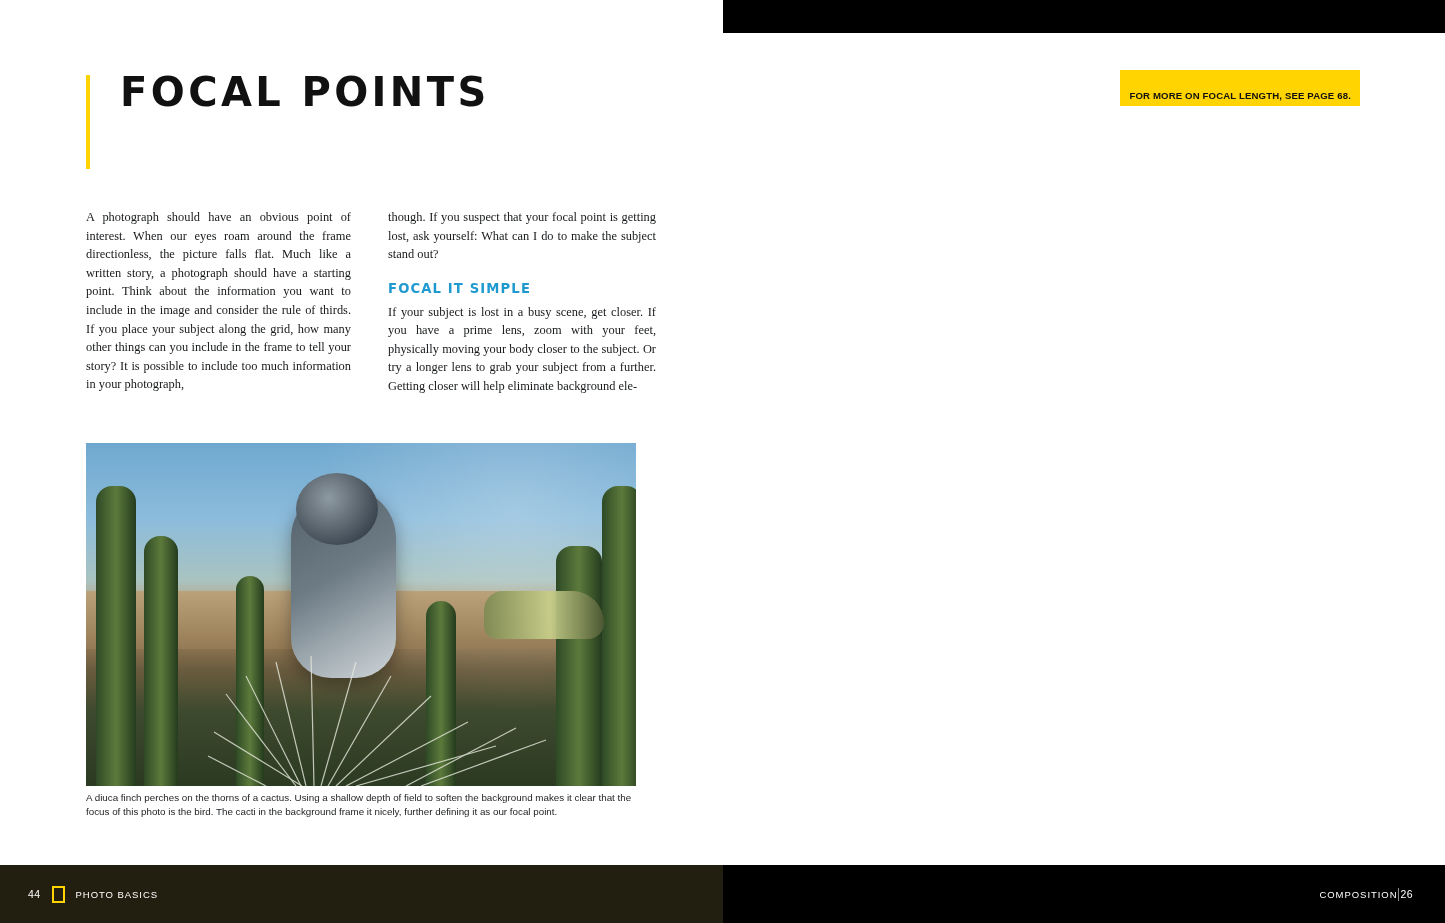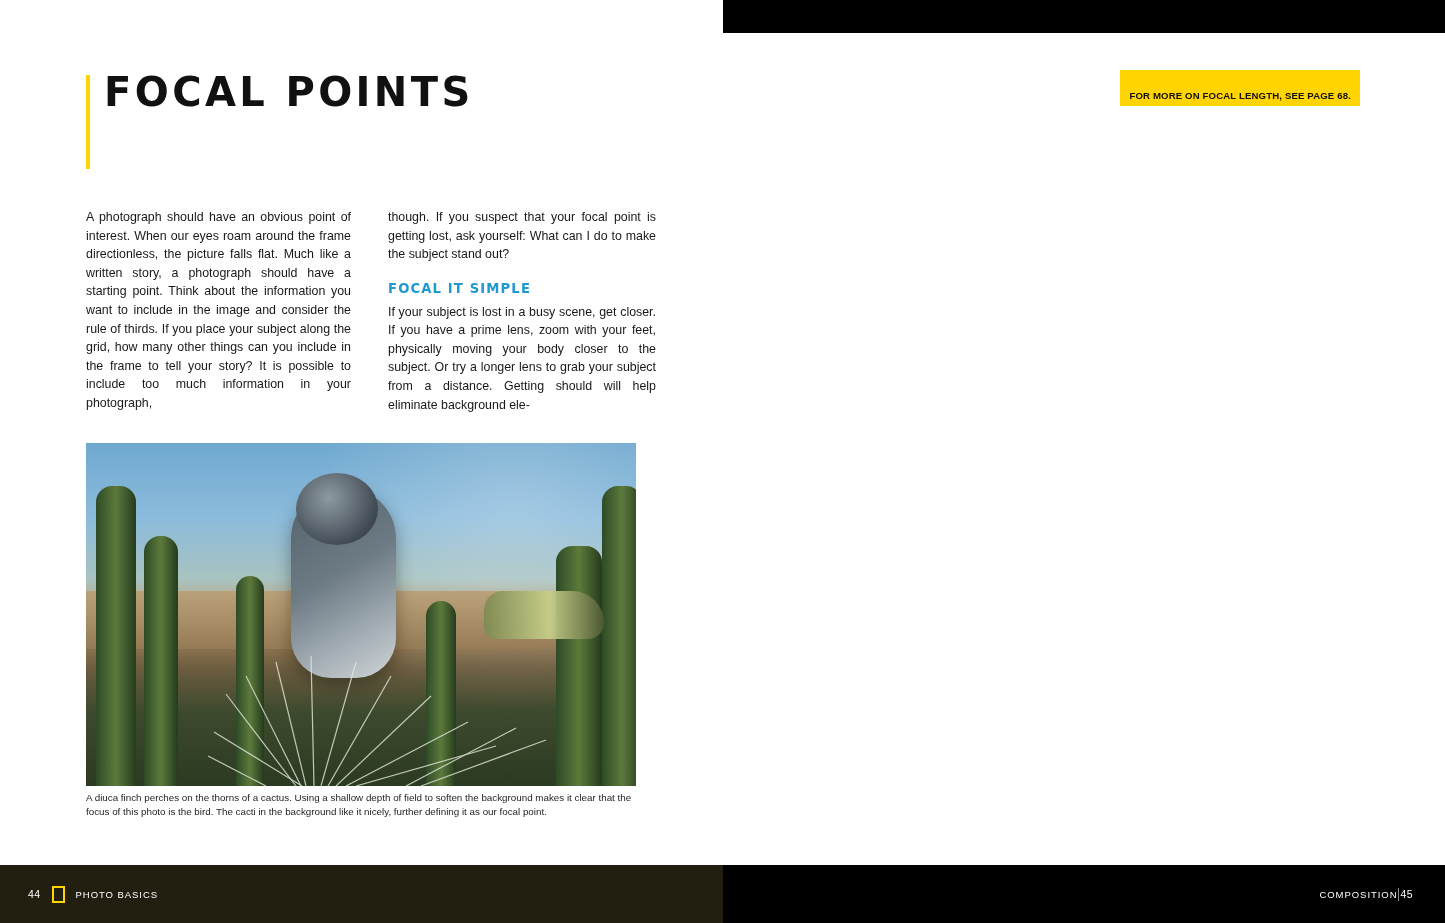--- a/index.html
+++ b/index.html
@@ -59,21 +59,21 @@
     display: inline-block;
   }
   .folio-rule {
     width: 1px; height: 13px; background: #8d8d8d;
   }
 
   
   .left-page { position: absolute; left: 0; top: 0; width: 723px; height: 865px; }
 
   .title-wrap {
-    position: absolute; left: 86px; top: 72px; width: 560px;
+    position: absolute; left: 86px; top: 72px; width: 560px; padding-left: 16px;
   }
   .title-rule {
     position: absolute; left: 86px; top: 75px; width: 4px; height: 94px;
     background: #ffd400;
   }
   h1.title {
     margin: 0; padding: 0 0 0 18px;
     font-family: "DejaVu Sans", sans-serif;
     font-size: 40px; font-weight: 700;
     letter-spacing: .085em;
@@ -92,21 +92,21 @@
 
   
   .col {
     position: absolute;
     font-size: 12.4px;
     line-height: 1.5;
     color: #16181a;
     text-align: justify;
     font-family: "Liberation Sans", sans-serif;
   }
-  .col p { margin: 0 0 0 0; }
+  .col p { margin: 0 0 0 0; font-family: Liberation Serif, serif; }
   .subhead {
     font-family: "DejaVu Sans", sans-serif;
     font-weight: 700;
     font-size: 13.2px;
     letter-spacing: .085em;
     color: #1f9ad0;
     margin: 15px 0 4px 0;
   }
 
   #l-col1 { left: 86px; top: 208px; width: 265px; }
@@ -191,21 +191,21 @@
       <h1 class="title">FOCAL POINTS</h1>
     </div>
 
     <div class="col" id="l-col1">
       <p>A photograph should have an obvious point of interest. When our eyes roam around the frame directionless, the picture falls flat. Much like a written story, a photograph should have a starting point. Think about the information you want to include in the image and consider the rule of thirds. If you place your subject along the grid, how many other things can you include in the frame to tell your story? It is possible to include too much information in your photograph,</p>
     </div>
 
     <div class="col" id="l-col2">
       <p>though. If you suspect that your focal point is getting lost, ask yourself: What can I do to make the subject stand out?</p>
       <div class="subhead">FOCAL IT SIMPLE</div>
-      <p>If your subject is lost in a busy scene, get closer. If you have a prime lens, zoom with your feet, physically moving your body closer to the subject. Or try a longer lens to grab your subject from a distance. Getting should will help eliminate background ele-</p>
+      <p>If your subject is lost in a busy scene, get closer. If you have a prime lens, zoom with your feet, physically moving your body closer to the subject. Or try a longer lens to grab your subject from a further. Getting closer will help eliminate background ele-</p>
     </div>
 
     <div class="photo-bird">
       <div class="ground"></div>
       <div class="cactus" style="left:10px;  height:300px; width:40px;"></div>
       <div class="cactus" style="left:58px;  height:250px;"></div>
       <div class="cactus" style="left:150px; height:210px; width:28px;"></div>
       <div class="cactus" style="left:340px; height:185px; width:30px;"></div>
       <div class="cactus" style="left:470px; height:240px; width:46px;"></div>
       <div class="cactus" style="left:516px; height:300px; width:40px;"></div>
@@ -226,37 +226,37 @@
             <line x1="150" y1="150" x2="290" y2="110"></line>
               <line x1="96" y1="150" x2="8" y2="96"></line>
             <line x1="200" y1="150" x2="310" y2="92"></line>
               <line x1="215" y1="150" x2="340" y2="104"></line>
             <line x1="60" y1="150" x2="2" y2="120"></line>
           </g>
         </svg>
       </div>
     </div>
 
-    <div class="caption" id="cap-left">A diuca finch perches on the thorns of a cactus. Using a shallow depth of field to soften the background makes it clear that the focus of this photo is the bird. The cacti in the background like it nicely, further defining it as our focal point.</div>
+    <div class="caption" id="cap-left">A diuca finch perches on the thorns of a cactus. Using a shallow depth of field to soften the background makes it clear that the focus of this photo is the bird. The cacti in the background frame it nicely, further defining it as our focal point.</div>
   </div>
 
   <div class="right-page">
 
     <div class="tab-note">FOR MORE ON FOCAL LENGTH, SEE PAGE 68.</div>
 
   </div>
 
   <div class="bottom-bar"></div>
   <div class="bottom-bar-left"></div>
 
   <div class="footer-left">
     <span class="folio-num">44</span>
     <span class="ng-logo"></span>
     <span class="folio-label">PHOTO BASICS</span>
   </div>
 
   <div class="footer-right">
     <span class="folio-label">COMPOSITION</span>
     <span class="folio-rule"></span>
-    <span class="folio-num">45</span>
+    <span class="folio-num">26</span>
   </div>
 
 </div>
 
 </body></html>

